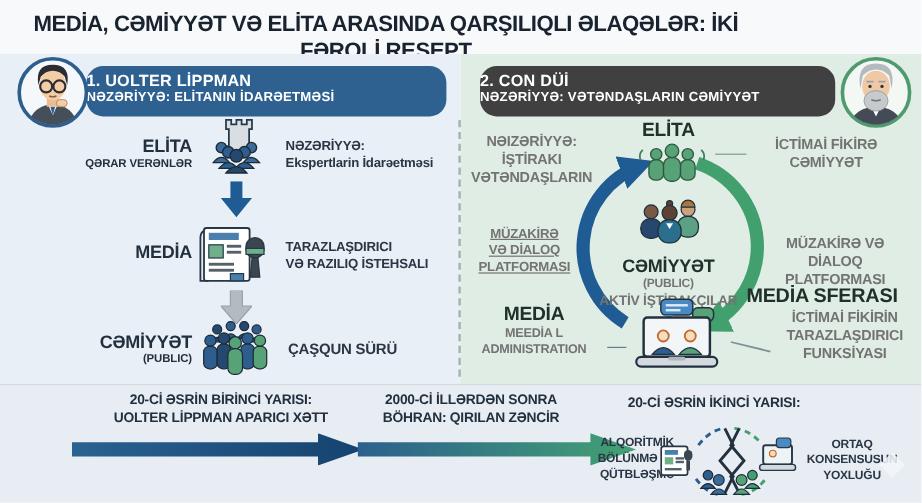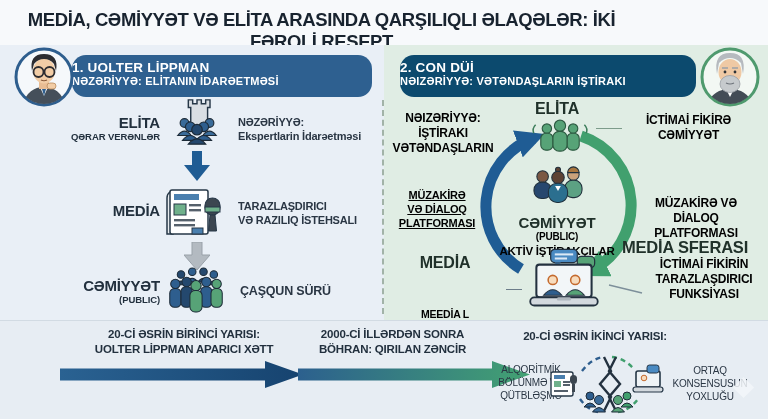--- a/index.html
+++ b/index.html
@@ -11,37 +11,37 @@
 
   .title{top:9px;left:16px;width:611px;text-align:center;font-size:18.5px;font-weight:bold;
     color:#18232f;letter-spacing:-0.4px;}
 
   .panel-left{top:45px;left:0;width:384px;height:275px;background:#e9eff6;}
   .panel-right{top:45px;left:384px;width:384px;height:275px;background:#e0ede4;}
   .divider{left:382px;top:100px;height:214px;width:0;border-left:2px dashed #a2b3a8;}
 
   .banner{border-radius:14px;color:#fff;text-align:left;padding-top:5px;box-sizing:border-box;}
   .banner-left{left:72px;top:55px;width:300px;height:42px;background:#2e6090;}
-  .banner-right{left:400px;top:55px;width:296px;height:42px;background:#0c4a6e;}
+  .banner-right{left:400px;top:55px;width:296px;height:42px;background:#404040;}
   .banner .l1{font-size:13.5px;font-weight:bold;letter-spacing:.2px;}
   .banner .l2{font-size:11px;font-weight:bold;letter-spacing:.2px;}
 
   .avatar{width:60px;height:60px;}
   .av-left{left:14px;top:47px;}
   .av-right{left:700px;top:47px;}
 
   .rowlabel{font-size:15px;font-weight:bold;color:#22303e;letter-spacing:-0.2px;line-height:1.05;}
   .rowsub{font-size:9.5px;font-weight:bold;color:#22303e;letter-spacing:-0.1px;}
   .rowdesc{font-size:11px;font-weight:bold;color:#2a3644;line-height:1.25;letter-spacing:-0.2px;}
 
-  .rp-txt{font-size:11px;font-weight:bold;color:#000000;line-height:1.25;letter-spacing:-0.2px;text-align:center;}
+  .rp-txt{font-size:11px;font-weight:bold;color:#737373;line-height:1.25;letter-spacing:-0.2px;text-align:center;}
   .rp-big{font-size:15px;font-weight:bold;color:#20312a;letter-spacing:-0.2px;}
 
   .tl-txt{font-size:11.5px;font-weight:bold;color:#22303e;line-height:1.3;letter-spacing:-0.2px;}
-  .tl-sm{font-size:10px;font-weight:normal;color:#2a3644;line-height:1.3;letter-spacing:-0.2px;}
+  .tl-sm{font-size:10px;font-weight:bold;color:#2a3644;line-height:1.3;letter-spacing:-0.2px;}
 
   .bottom{top:320px;left:0;width:768px;height:99px;background:#e7edf3;border-top:1px solid #d2dbe3;}
   .hline{border-top:1.5px solid #7d9c8b;height:0;}
   .watermark{left:736px;top:380px;width:15px;height:15px;background:#f2f6f9;transform:rotate(45deg);opacity:.85;}
 </style>
 </head>
 <body>
 
 <div class="canvas">
 
@@ -168,21 +168,21 @@
           <rect x="25.5" y="26" width="13" height="23" rx="5.5" fill="#57a377"></rect>
       </g>
     </svg>
   </div>
   <div class="abs rowdesc" style="left:240px;top:284px;width:140px;font-size:12.5px;">
     <div>ÇAŞQUN SÜRÜ</div>
   </div>
 
   <div class="abs banner banner-right">
     <div class="l1">2. CON DÜİ</div>
-    <div class="l2">NƏIZƏRİYYƏ: VƏTƏNDAŞLARIN İŞTİRAKI</div>
+    <div class="l2">NƏZƏRİYYƏ: VƏTƏNDAŞLARIN CƏMİYYƏT</div>
   </div>
   <div class="abs avatar av-right">
     <svg viewBox="0 0 60 60" width="60" height="60">
       <defs>
           <clipPath id="avR">
             <circle cx="30" cy="30" r="27"></circle>
           </clipPath>
         </defs>
       <circle cx="30" cy="30" r="28" fill="#f3f8f4" stroke="#4f9a6e" stroke-width="3"></circle>
       <g clip-path="url(#avR)">
@@ -269,21 +269,21 @@
     </svg>
   </div>
   <div class="abs ctr" style="left:495px;top:214px;width:124px;">
     <div class="rp-big">CƏMİYYƏT</div>
     <div class="rp-txt" style="font-size:10px;">(PUBLIC)</div>
     <div class="rp-txt" style="font-size:11.5px;">AKTİV İŞTİRAKÇILAR</div>
   </div>
 
   <div class="abs ctr" style="left:386px;top:254px;width:118px;">
     <div class="rp-big" style="font-size:16px;">MEDİA</div>
-    <div class="rp-txt" style="font-size:10.5px;margin-top:36px;">MEEDİA L</div>
+    <div class="rp-txt" style="font-size:10.5px;">MEEDİA L</div>
     <div class="rp-txt" style="font-size:10.5px;">ADMINISTRATION</div>
   </div>
   <div class="abs hline" style="left:506px;top:289px;width:16px;border-color:#6c7d8a;"></div>
 
   <div class="abs" style="left:520px;top:248px;">
     <svg viewBox="0 0 88 64" width="90" height="66">
       <rect x="30" y="1" width="26" height="13" rx="4" fill="#4a8ac2" stroke="#23313f" stroke-width="1.2"></rect>
       <path d="M34 14 l2 4 4 -4 z" fill="#4a8ac2"></path>
       <rect x="34" y="5" width="18" height="2" fill="#dce9f5"></rect>
         <rect x="34" y="9" width="12" height="2" fill="#dce9f5"></rect>

